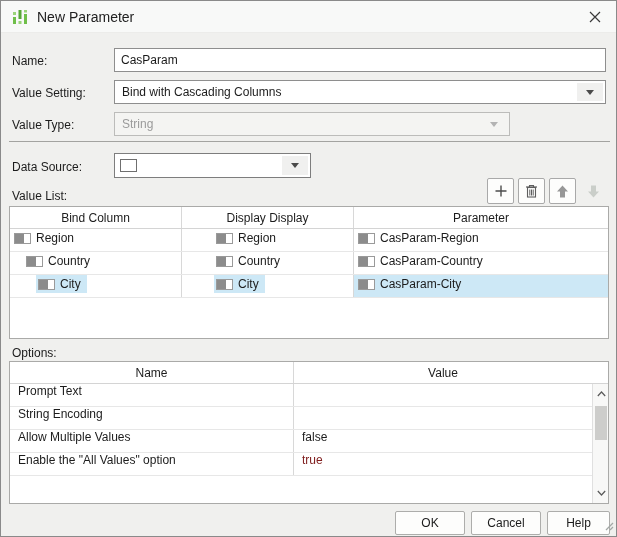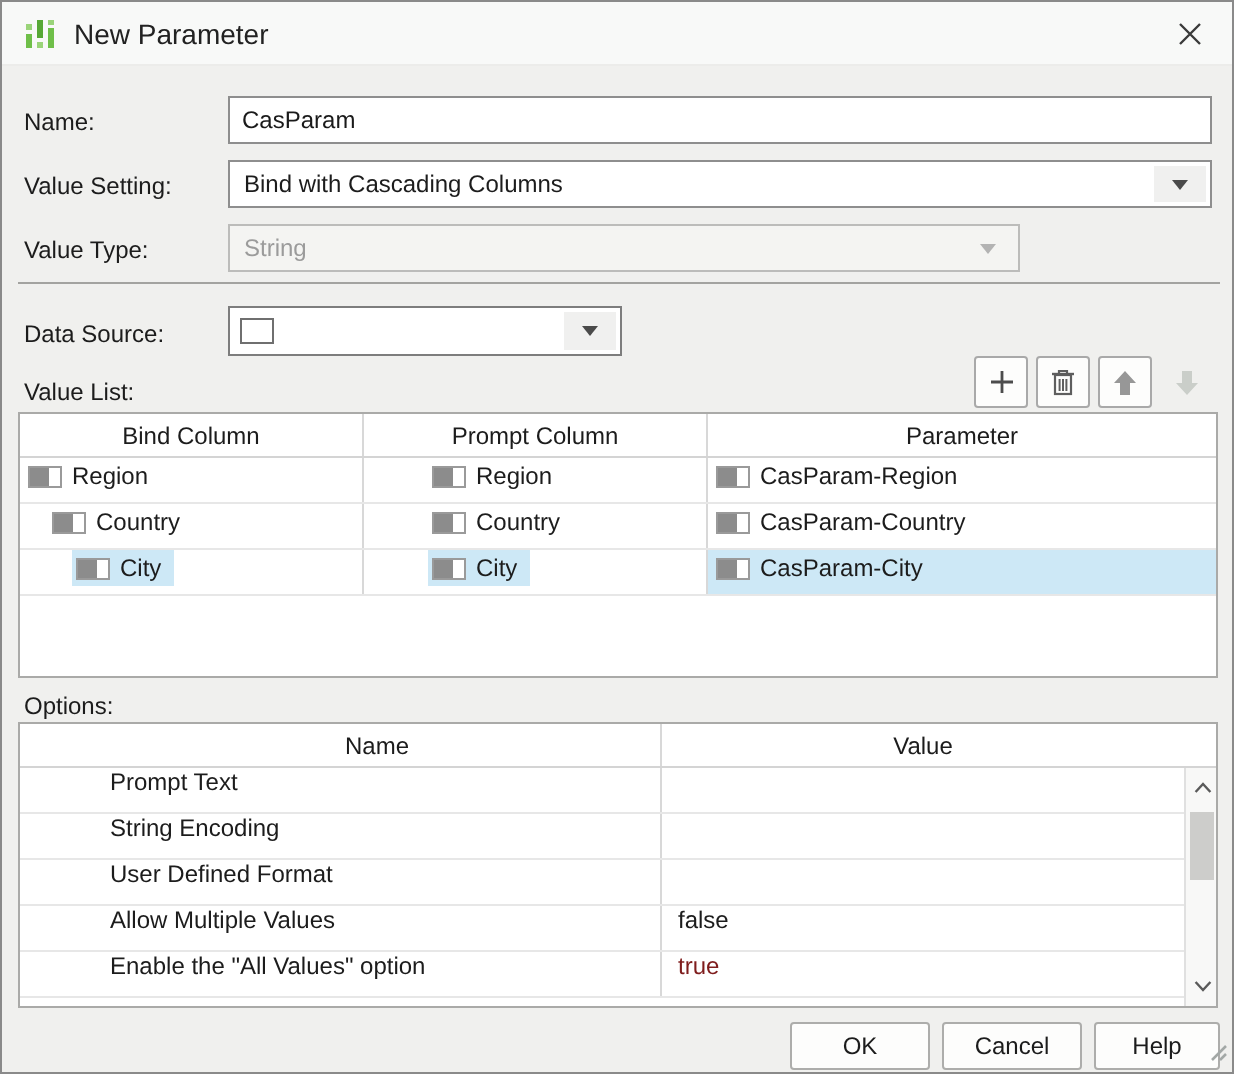--- a/index.html
+++ b/index.html
@@ -53,21 +53,21 @@
   .grid { position:absolute; left:8px; background:#fff; border:1px solid #aaaaa8; }
   .vl-grid { top:205px; width:600px; height:133px; }
   .opt-grid { top:360px; width:600px; height:143px; }
   .g-header { display:flex; height:22px; border-bottom:1px solid #d4d4d4; }
   .g-hcell { display:flex; align-items:center; justify-content:center; color:#1c1c1c; }
   .g-row { display:flex; height:23px; border-bottom:1px solid #e7e7e7; background:#fff; }
   .g-cell { display:flex; align-items:flex-start; overflow:hidden; white-space:nowrap; }
   .vsep { border-right:1px solid #d8d8d8; }
 
   .vl-c1 { width:172px; } .vl-c2 { width:172px; } .vl-c3 { flex:1; }
-  .opt-c1 { width:284px;margin-left:37px; } .opt-c2 { flex:1; } .opt-c3 { width:16px; flex:none; }
+  .opt-c1 { width:284px; } .opt-c2 { flex:1; } .opt-c3 { width:16px; flex:none; }
 
   .node { display:inline-flex; align-items:center; padding:2px 6px 2px 2px; }
   .node.sel { background:#cde8f6; }
   .cell-sel { background:#cde8f6; }
   .fld-icon { width:17px; height:11px; border:1px solid #9a9a9a; margin-right:5px; flex:none;
     background:linear-gradient(to right, #8c8c8c 0 62%, #ffffff 62%); }
   .opt-name { padding-left:8px; }
   .opt-val { padding-left:8px; }
   .muted { color:#7f1d1d; }
 
@@ -163,21 +163,21 @@
     <span class="tb-btn disabled">
       <svg width="13" height="13" viewBox="0 0 13 13">
         <path d="M6.5 12.5 L12 6.5 H9 V0.5 H4 V6.5 H1 Z" fill="#cacec9"></path>
       </svg>
     </span>
   </div>
 
   <div class="grid vl-grid">
     <div class="g-header">
       <span class="g-hcell vl-c1 vsep">Bind Column</span>
-      <span class="g-hcell vl-c2 vsep">Prompt Column</span>
+      <span class="g-hcell vl-c2 vsep">Display Display</span>
       <span class="g-hcell vl-c3">Parameter</span>
     </div>
     <div>
   <div class="g-row">
     <span class="g-cell vl-c1 vsep">
       <span class="node" style="margin-left: 2px;">
               <span class="fld-icon"></span>
               <span class="cell-label">Region</span>
             </span>
     </span>
@@ -253,25 +253,20 @@
     <span class="g-cell opt-c2 opt-val"></span>
     <span class="g-cell opt-c3"></span>
   </div>
 
   <div class="g-row">
     <span class="g-cell opt-c1 vsep opt-name">String Encoding</span>
     <span class="g-cell opt-c2 opt-val"></span>
     <span class="g-cell opt-c3"></span>
   </div>
 
-  <div class="g-row">
-    <span class="g-cell opt-c1 vsep opt-name">User Defined Format</span>
-    <span class="g-cell opt-c2 opt-val"></span>
-    <span class="g-cell opt-c3"></span>
-  </div>
 
   <div class="g-row">
     <span class="g-cell opt-c1 vsep opt-name">Allow Multiple Values</span>
     <span class="g-cell opt-c2 opt-val">false</span>
     <span class="g-cell opt-c3"></span>
   </div>
 
   <div class="g-row">
     <span class="g-cell opt-c1 vsep opt-name">Enable the "All Values" option</span>
     <span class="g-cell opt-c2 opt-val muted">true</span>

